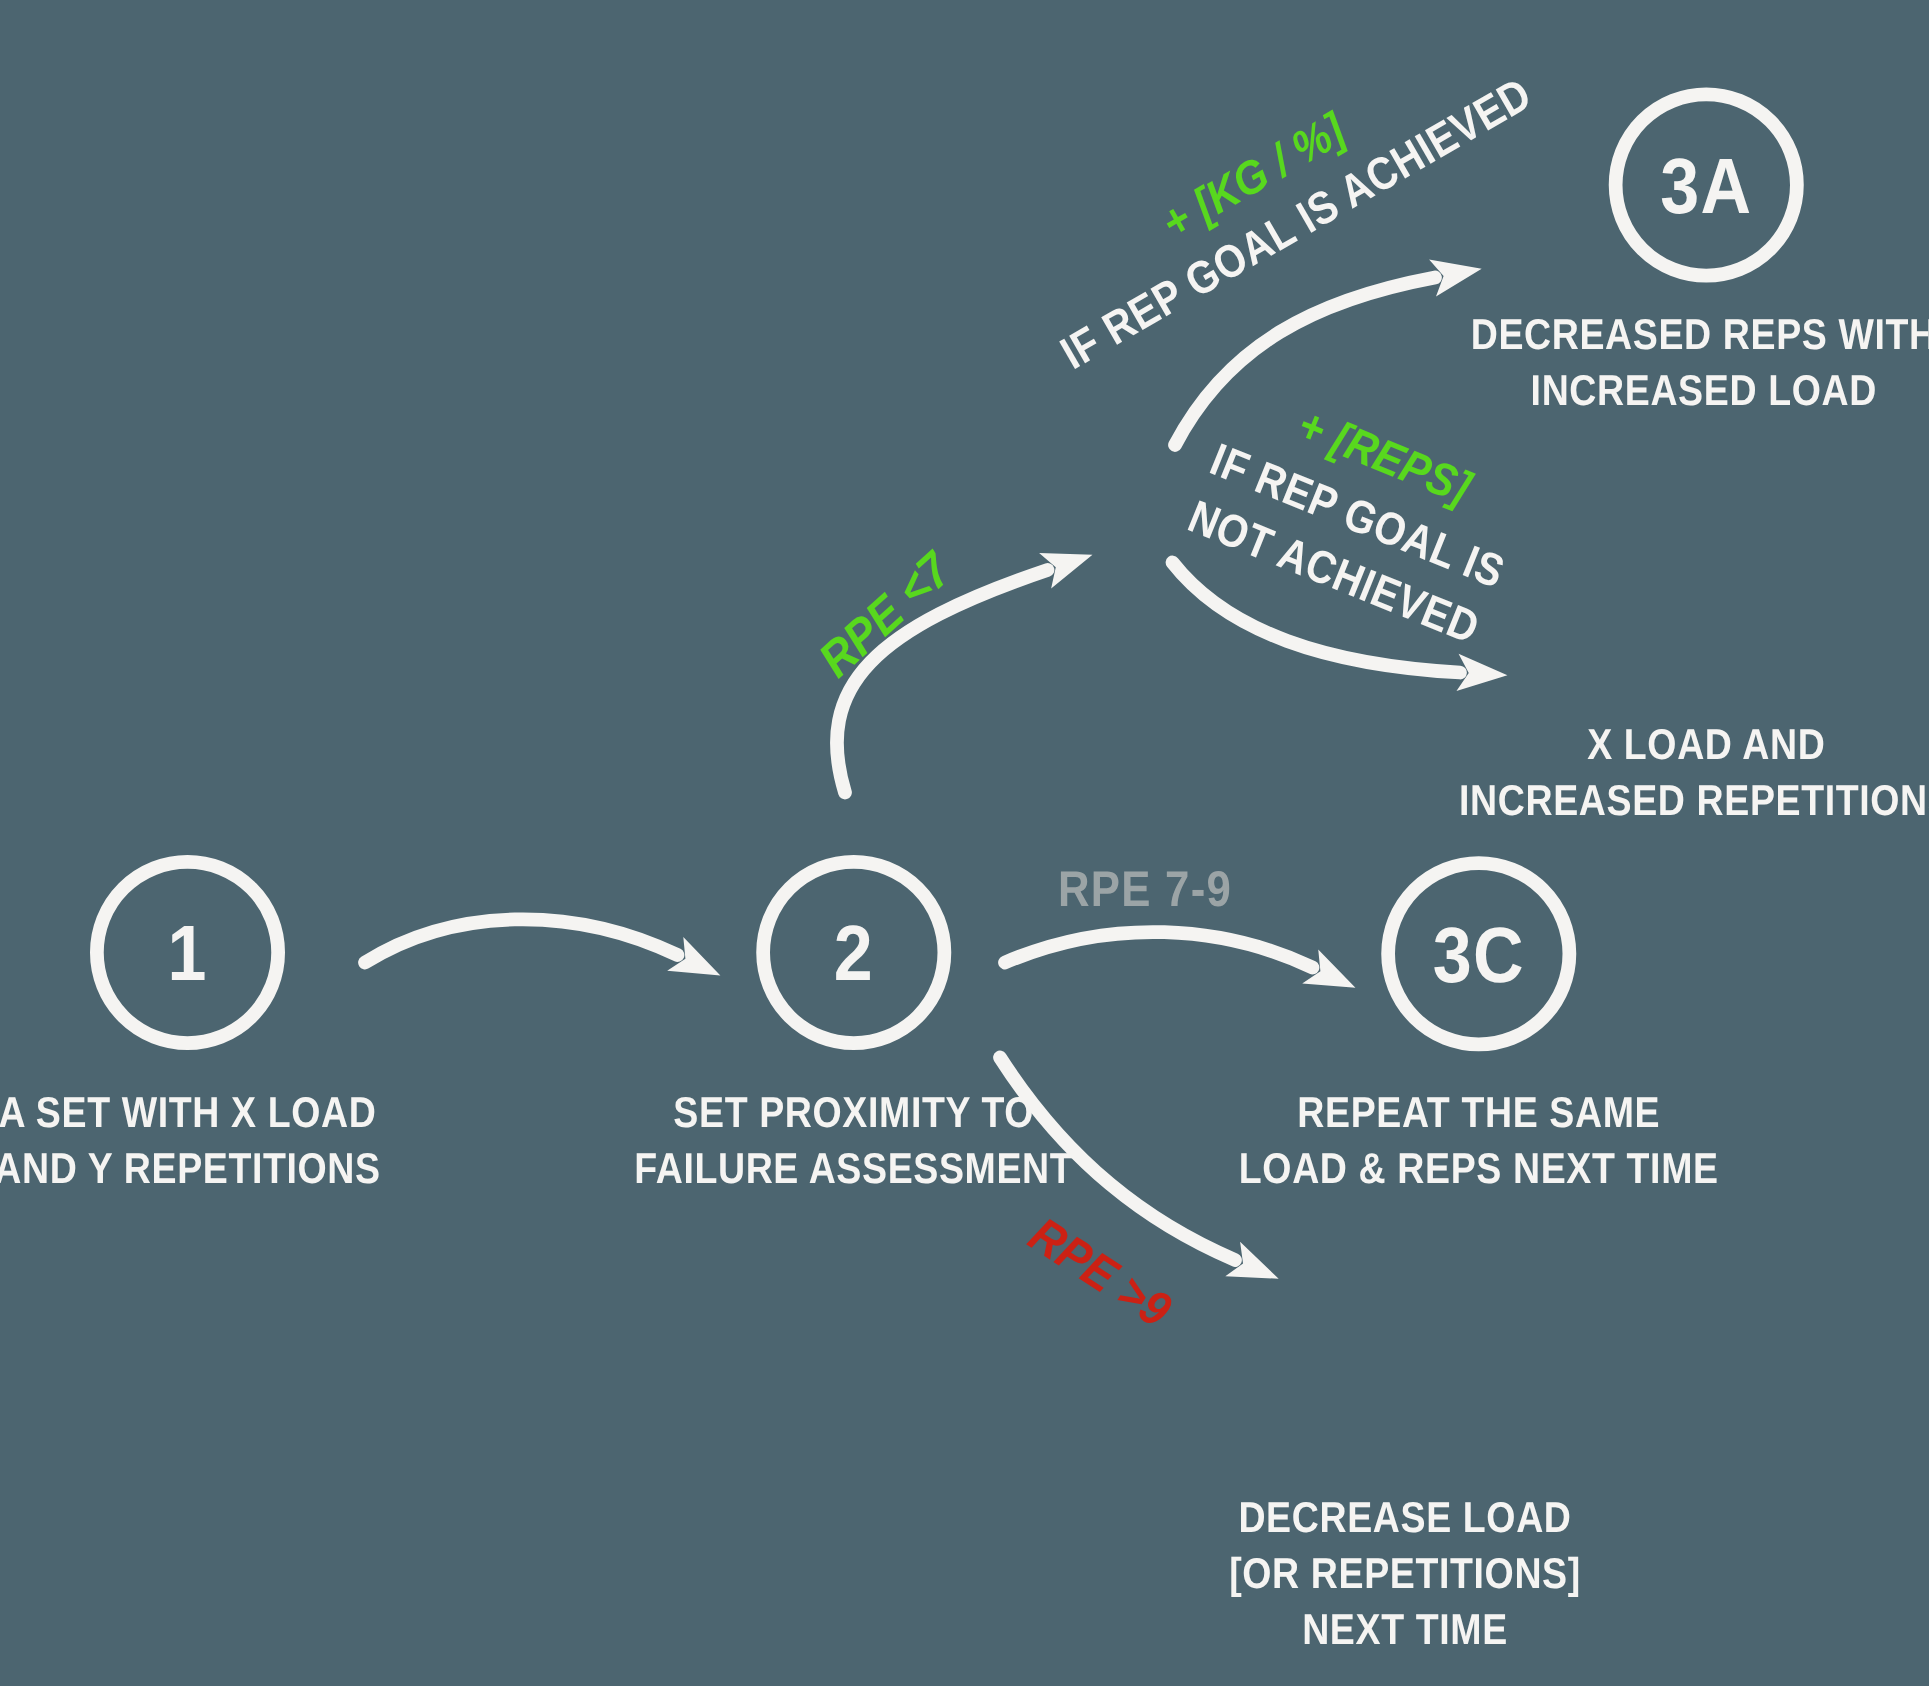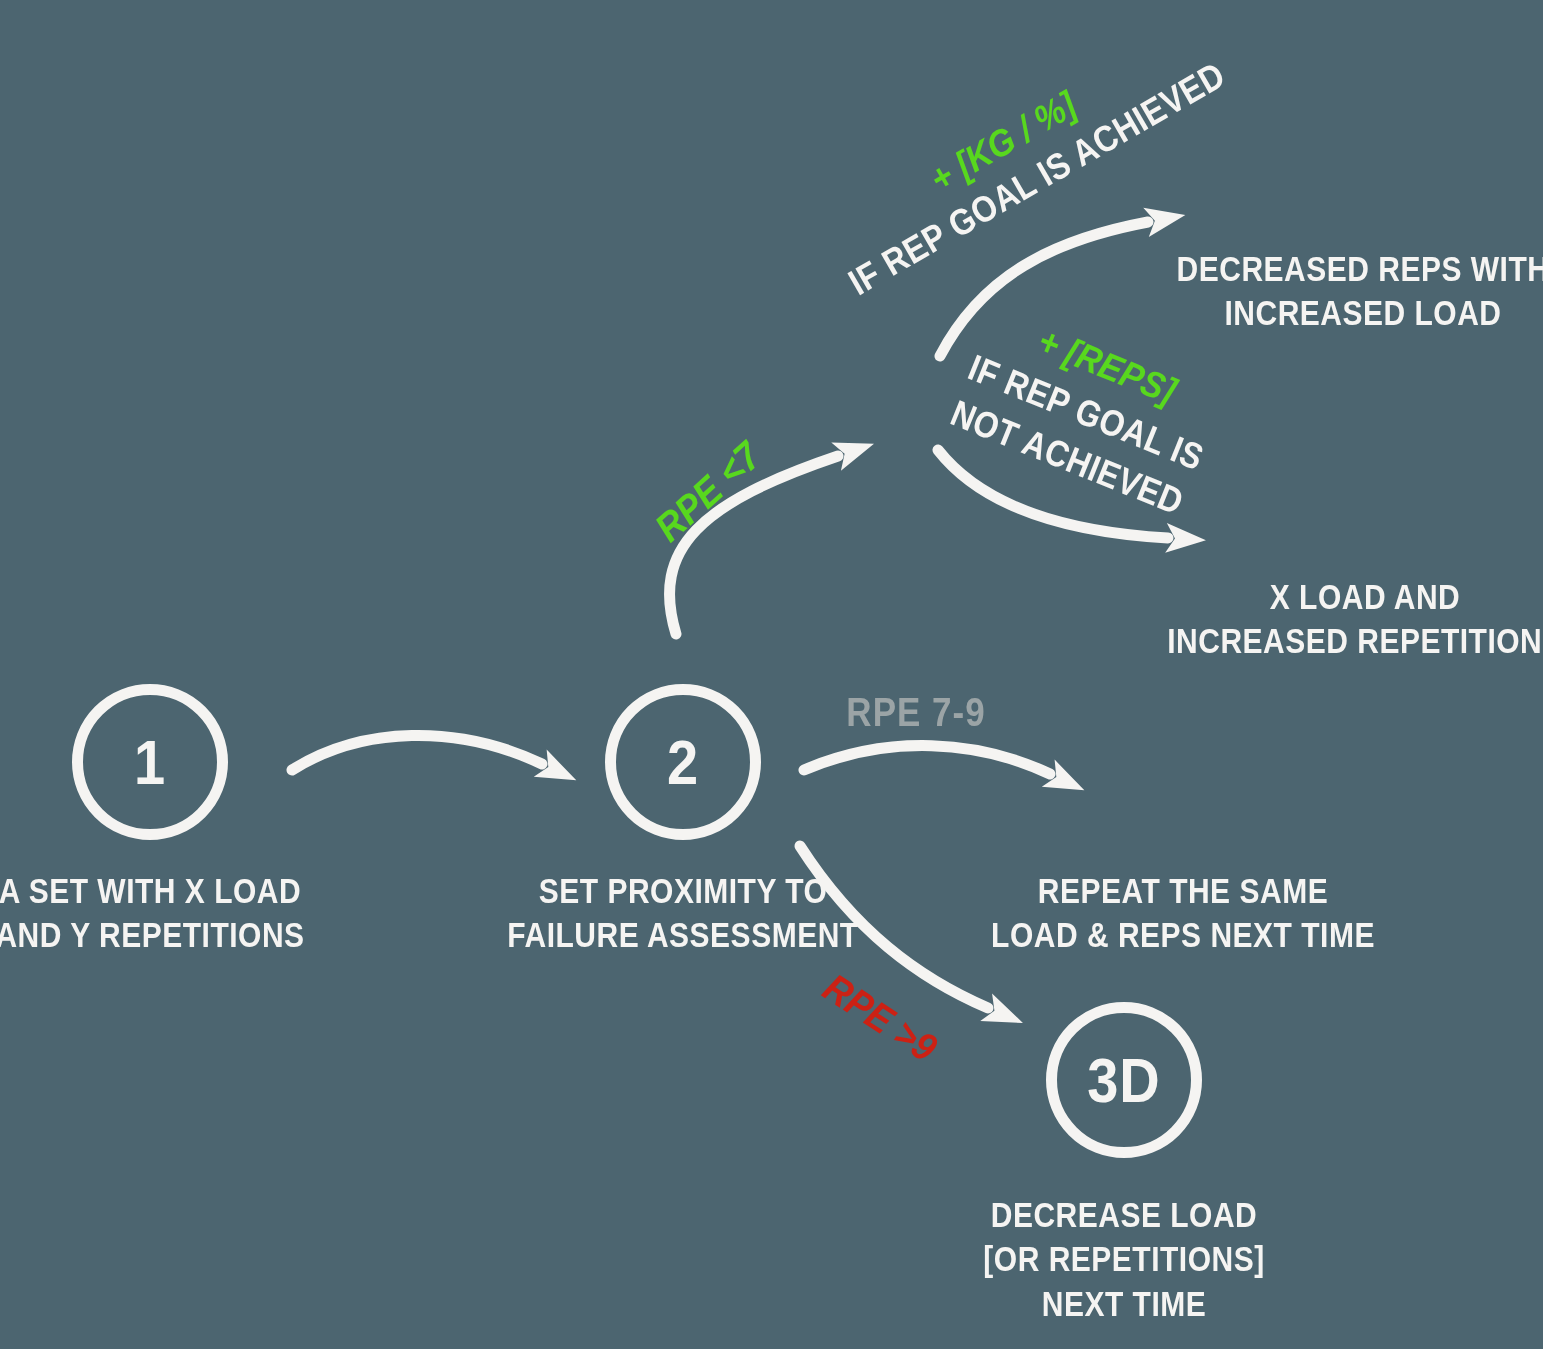--- a/index.html
+++ b/index.html
@@ -56,22 +56,25 @@
     <path class="edge" d="M 804 770 C 888 734 978 740 1050 774" marker-end="url(#ah)"></path>
     <path class="edge" d="M 800 846 C 854 930 918 978 988 1008" marker-end="url(#ah)"></path>
   </svg>
 
   <div class="circle" style="left:72px;top:684px;">
     <span>1</span>
   </div>
   <div class="circle" style="left:605px;top:684px;">
     <span>2</span>
   </div>
-  <div class="circle" style="left:1046px;top:1002px;">
-    <span>3D</span>
+  <div class="circle" style="left:1287px;top:70px;">
+    <span>3A</span>
+  </div>
+  <div class="circle" style="left:1105px;top:685px;">
+    <span>3C</span>
   </div>
 
   <div class="node-label" style="left:150px;top:868px;">
     <div>A SET WITH X LOAD</div>
     <div>AND Y REPETITIONS</div>
   </div>
   <div class="node-label" style="left:683px;top:868px;">
     <div>SET PROXIMITY TO</div>
     <div>FAILURE ASSESSMENT</div>
   </div>

